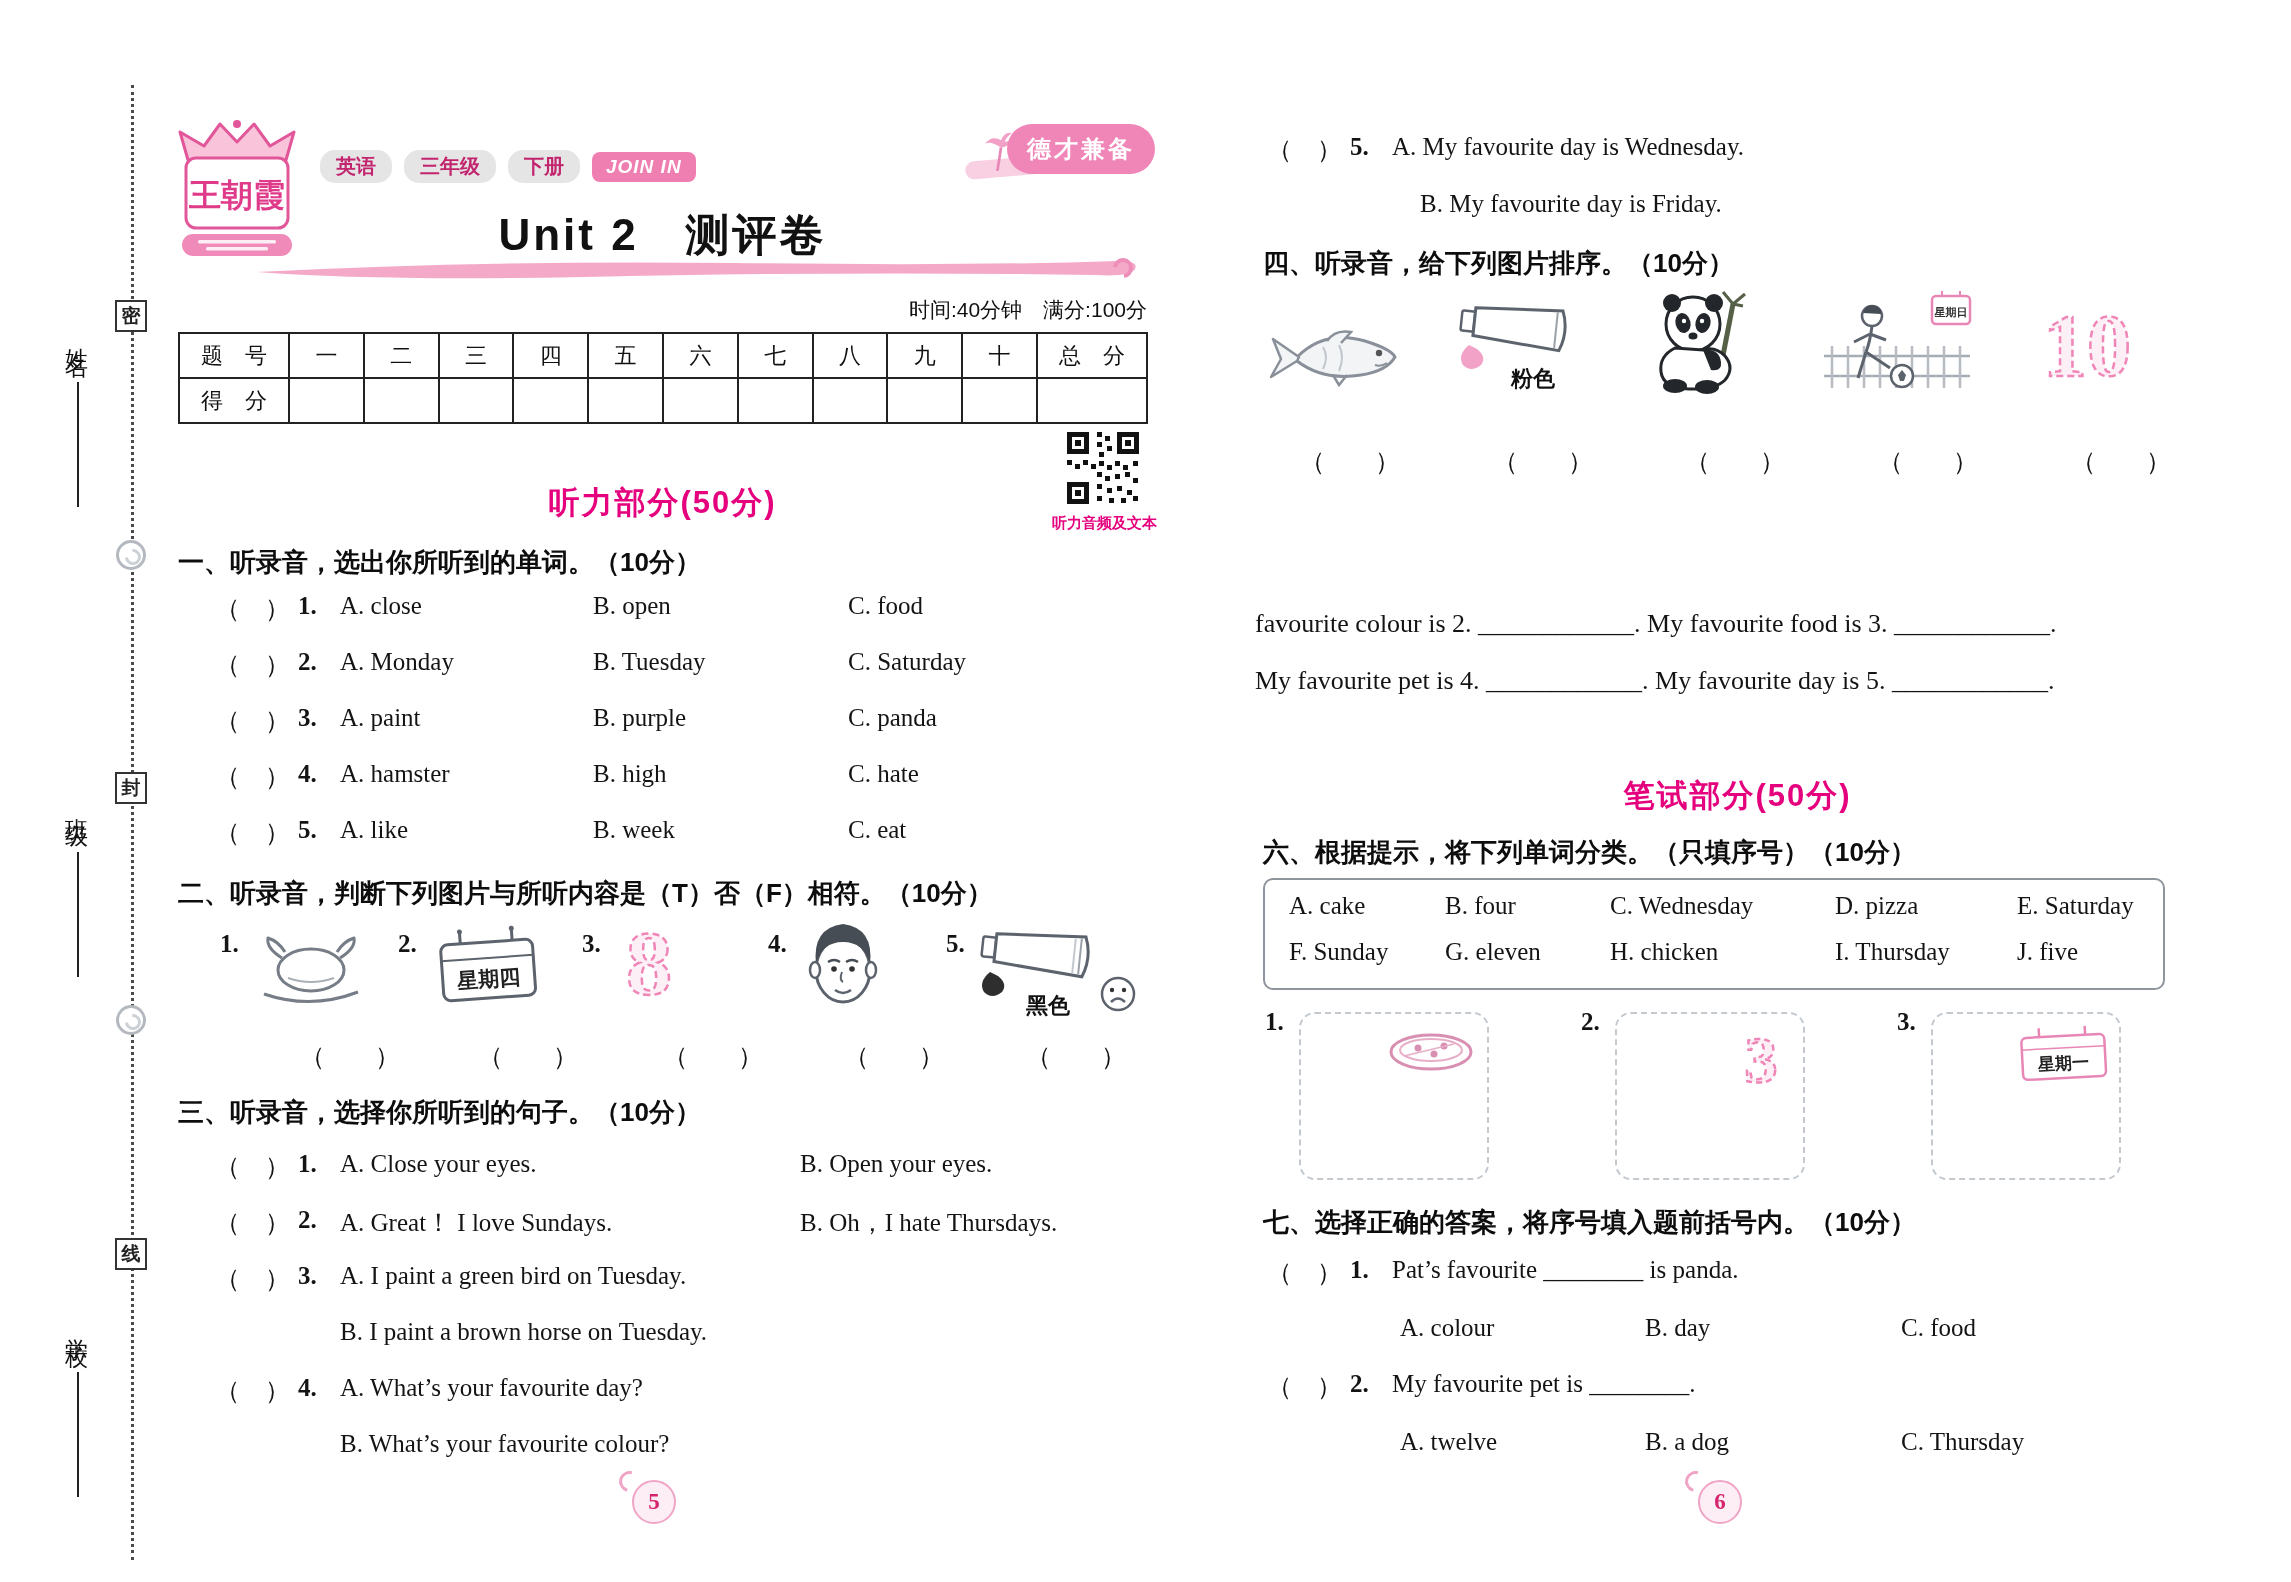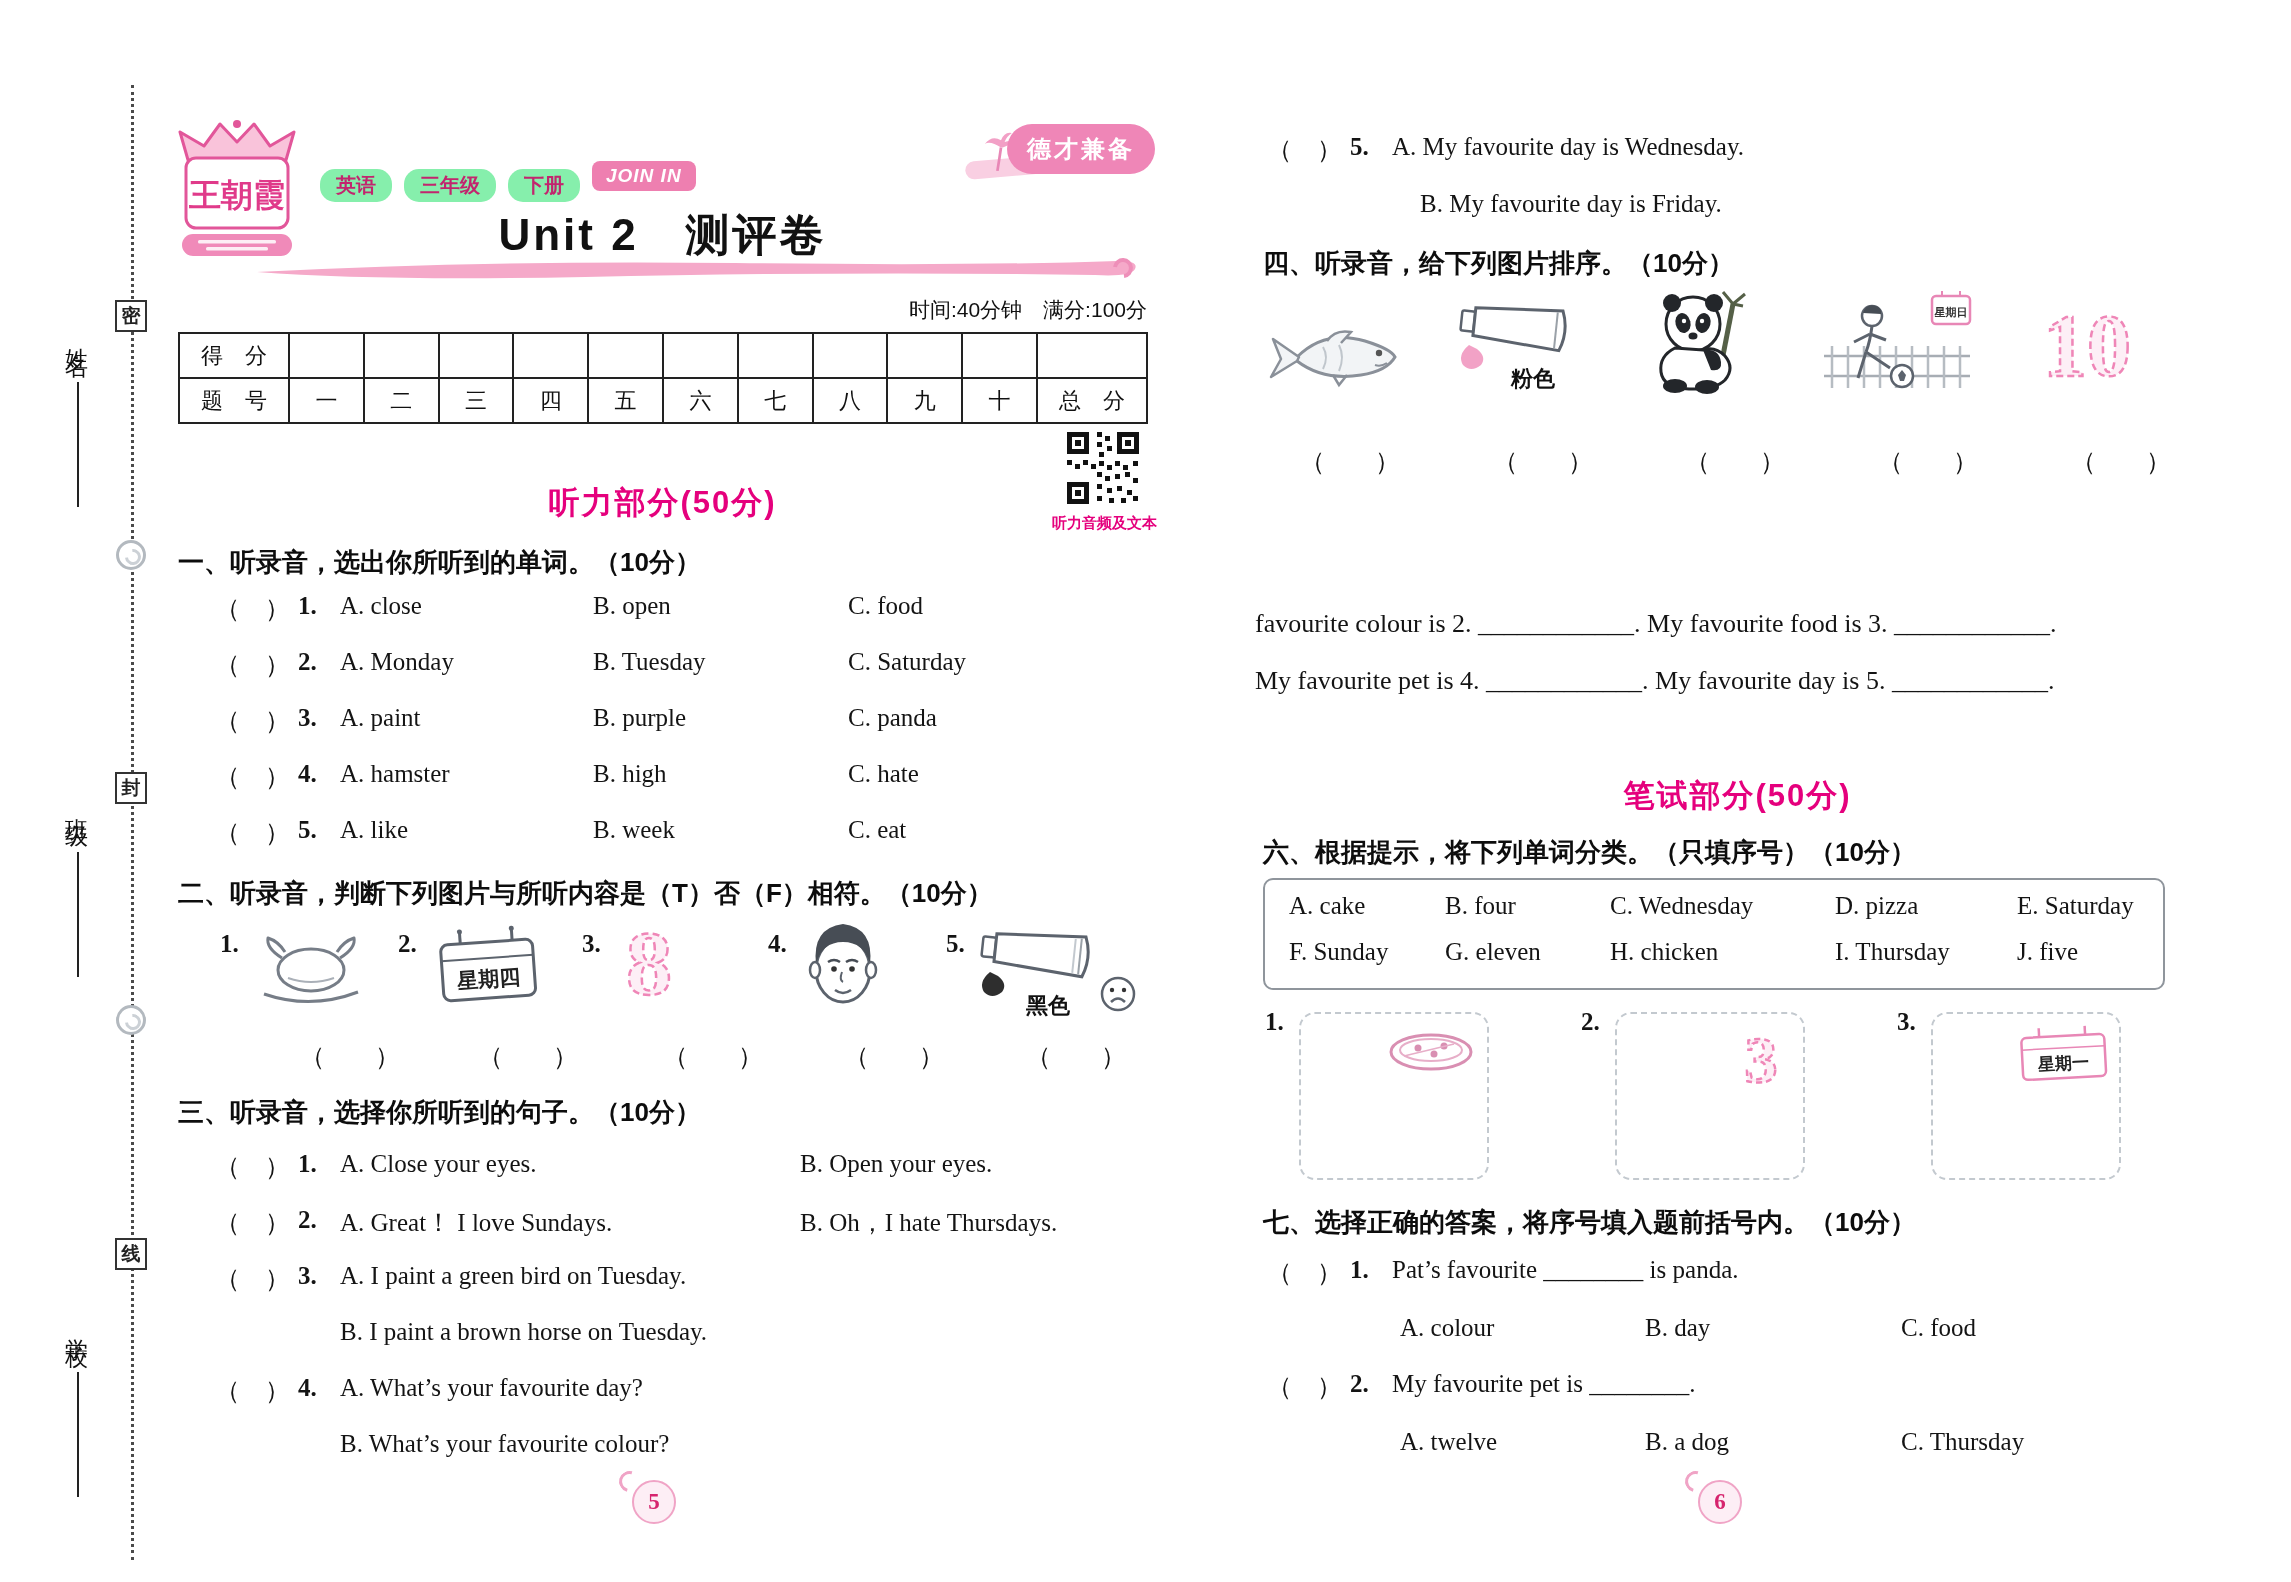--- a/index.html
+++ b/index.html
@@ -20,22 +20,22 @@
   .vtext { writing-mode:vertical-rl; font-family:"Liberation Sans",sans-serif; font-size:23px; letter-spacing:7px; color:#111; }
   .vline { width:2px; height:125px; background:#222; }
 
   
   .page { position:absolute; top:0; height:100%; }
   .page-left  { left:170px; width:985px; }
   .page-right { left:1255px; width:965px; }
 
   
   .tagrow { position:absolute; left:150px; top:150px; display:flex; gap:12px; align-items:center; }
-  .pill { background:#86efac; color:#c2256e; border-radius:15px; padding:3px 16px;
-          font:bold 20px "Liberation Sans",sans-serif;margin-top:19px; }
+  .pill { background:#e5e5e5; color:#c2256e; border-radius:15px; padding:3px 16px;
+          font:bold 20px "Liberation Sans",sans-serif; }
   .series-tag { background:#ee7fb0; color:#fff; border-radius:8px; padding:4px 14px;
           font:bold italic 19px "Liberation Sans",sans-serif; letter-spacing:1px; }
   .main-title { position:absolute; left:0; top:206px; width:100%; text-align:center;
           font:bold 44px "Liberation Sans",sans-serif; letter-spacing:3px; color:#111; z-index:1; }
   .badge-swoosh { position:absolute; left:0; top:32px; width:185px; height:18px; background:#f9cfe2;
           border-radius:9px; transform:rotate(-5deg); }
   .badge-pill { position:absolute; left:42px; top:2px; width:148px; height:50px; background:#ef86b7;
           border-radius:25px; color:#fff; text-align:center; letter-spacing:3px;
           font:bold 24px/50px "Liberation Sans",sans-serif; }
   .time-info { position:absolute; right:8px; top:296px; font:21px "Liberation Sans",sans-serif; color:#111;text-align:right; }
@@ -137,46 +137,46 @@
     <svg class="abs" style="left:85px;top:252px;width:895px;height:28px" viewBox="0 0 895 28" preserveAspectRatio="none">
       <path d="M2 20 Q230 8 480 11 Q720 14 862 9 Q884 8 880 17 Q876 25 840 23 Q600 19 330 25 Q120 29 2 20 Z" fill="#f5a9c9"></path>
       <path d="M860 15 a8 8 0 1 1 9 9" fill="none" stroke="#ee8fb9" stroke-width="4"></path>
     </svg>
 
     <div class="time-info">时间:40分钟　满分:100分</div>
 
     <table class="score">
       <tbody>
           <tr>
+        <td class="wide">题　号</td>
+        <td>一</td>
+        <td>二</td>
+        <td>三</td>
+        <td>四</td>
+        <td>五</td>
+        <td>六</td>
+        <td>七</td>
+        <td>八</td>
+        <td>九</td>
+        <td>十</td>
+        <td class="wide">总　分</td>
+      </tr>
+      <tr>
         <td>得　分</td>
         <td></td>
             <td></td>
         <td></td>
             <td></td>
         <td></td>
             <td></td>
         <td></td>
             <td></td>
         <td></td>
             <td></td>
         <td></td>
-      </tr>
-      <tr>
-        <td class="wide">题　号</td>
-        <td>一</td>
-        <td>二</td>
-        <td>三</td>
-        <td>四</td>
-        <td>五</td>
-        <td>六</td>
-        <td>七</td>
-        <td>八</td>
-        <td>九</td>
-        <td>十</td>
-        <td class="wide">总　分</td>
       </tr>
     </tbody>
       </table>
 
     <svg class="abs" style="left:893px;top:428px;width:80px;height:80px" viewBox="0 0 80 80">
       <rect width="80" height="80" fill="#fff"></rect>
       <g fill="#111">
         <rect x="4" y="4" width="22" height="22"></rect>
           <rect x="54" y="4" width="22" height="22"></rect>
           <rect x="4" y="54" width="22" height="22"></rect>

